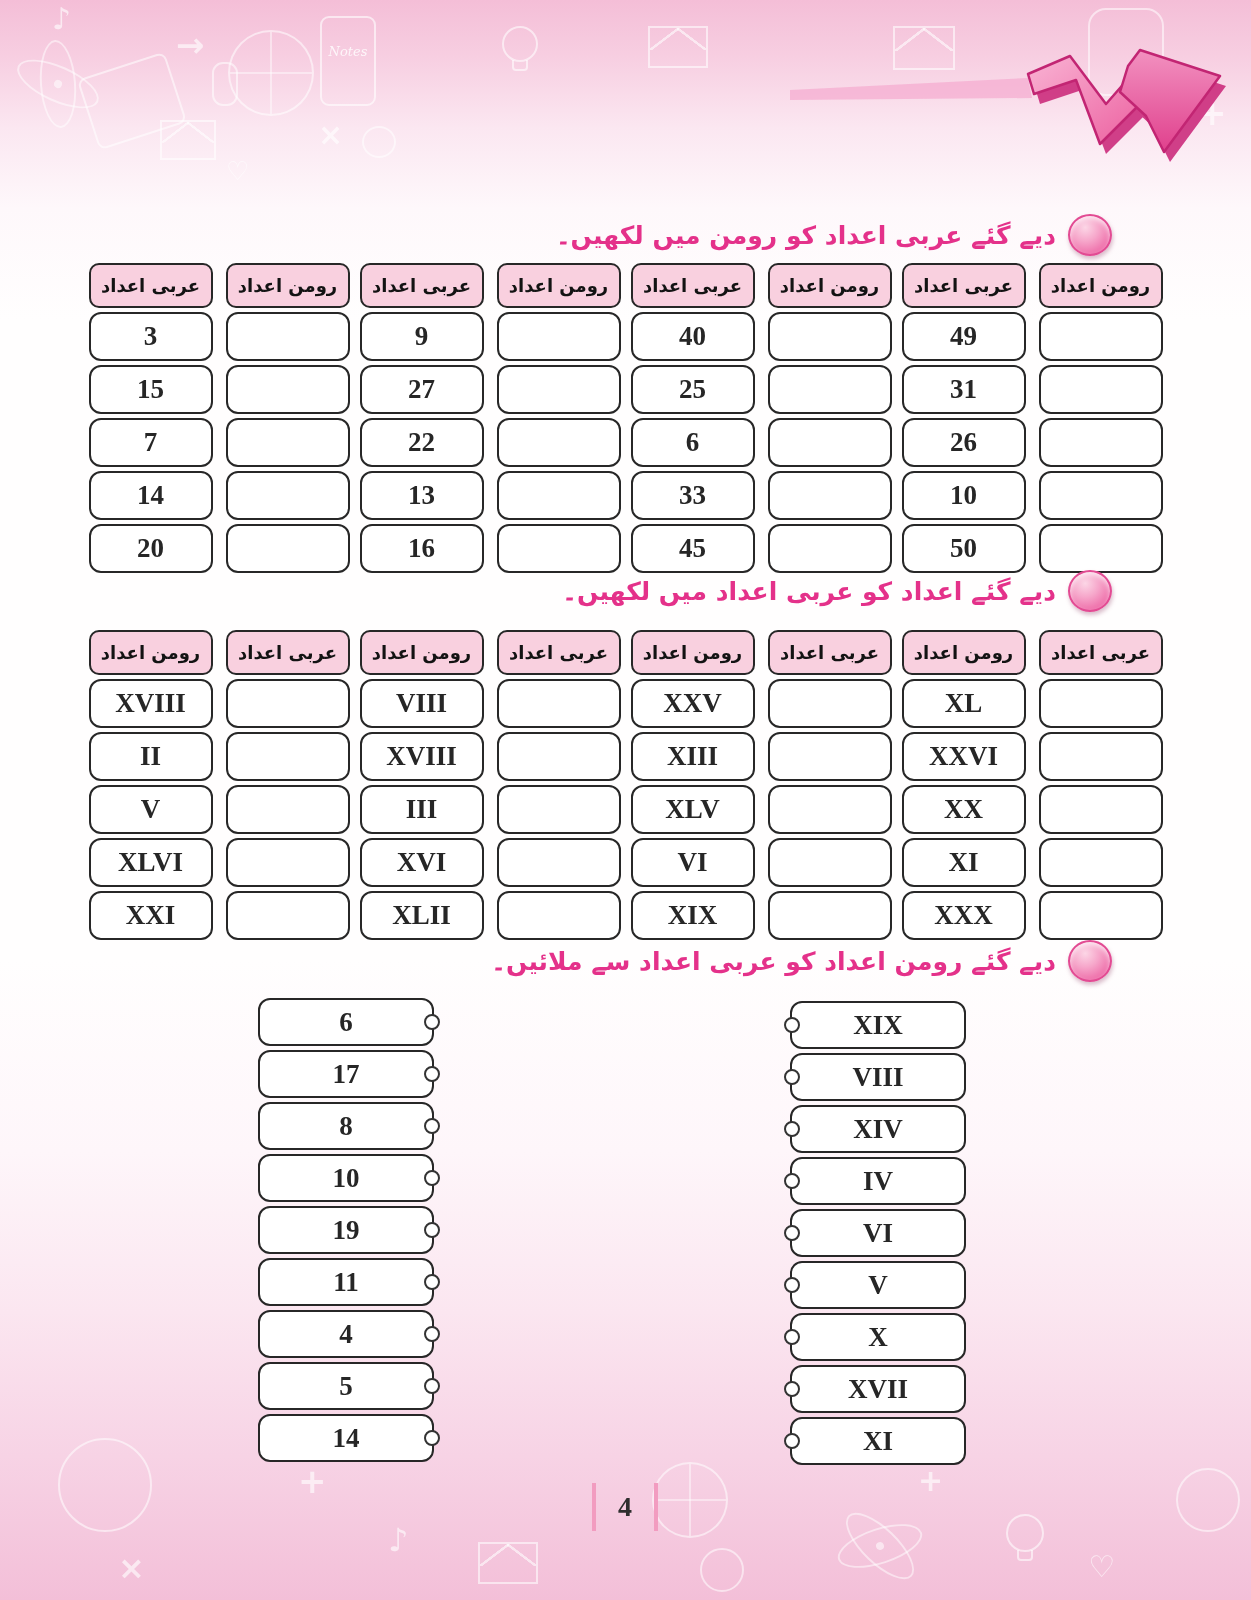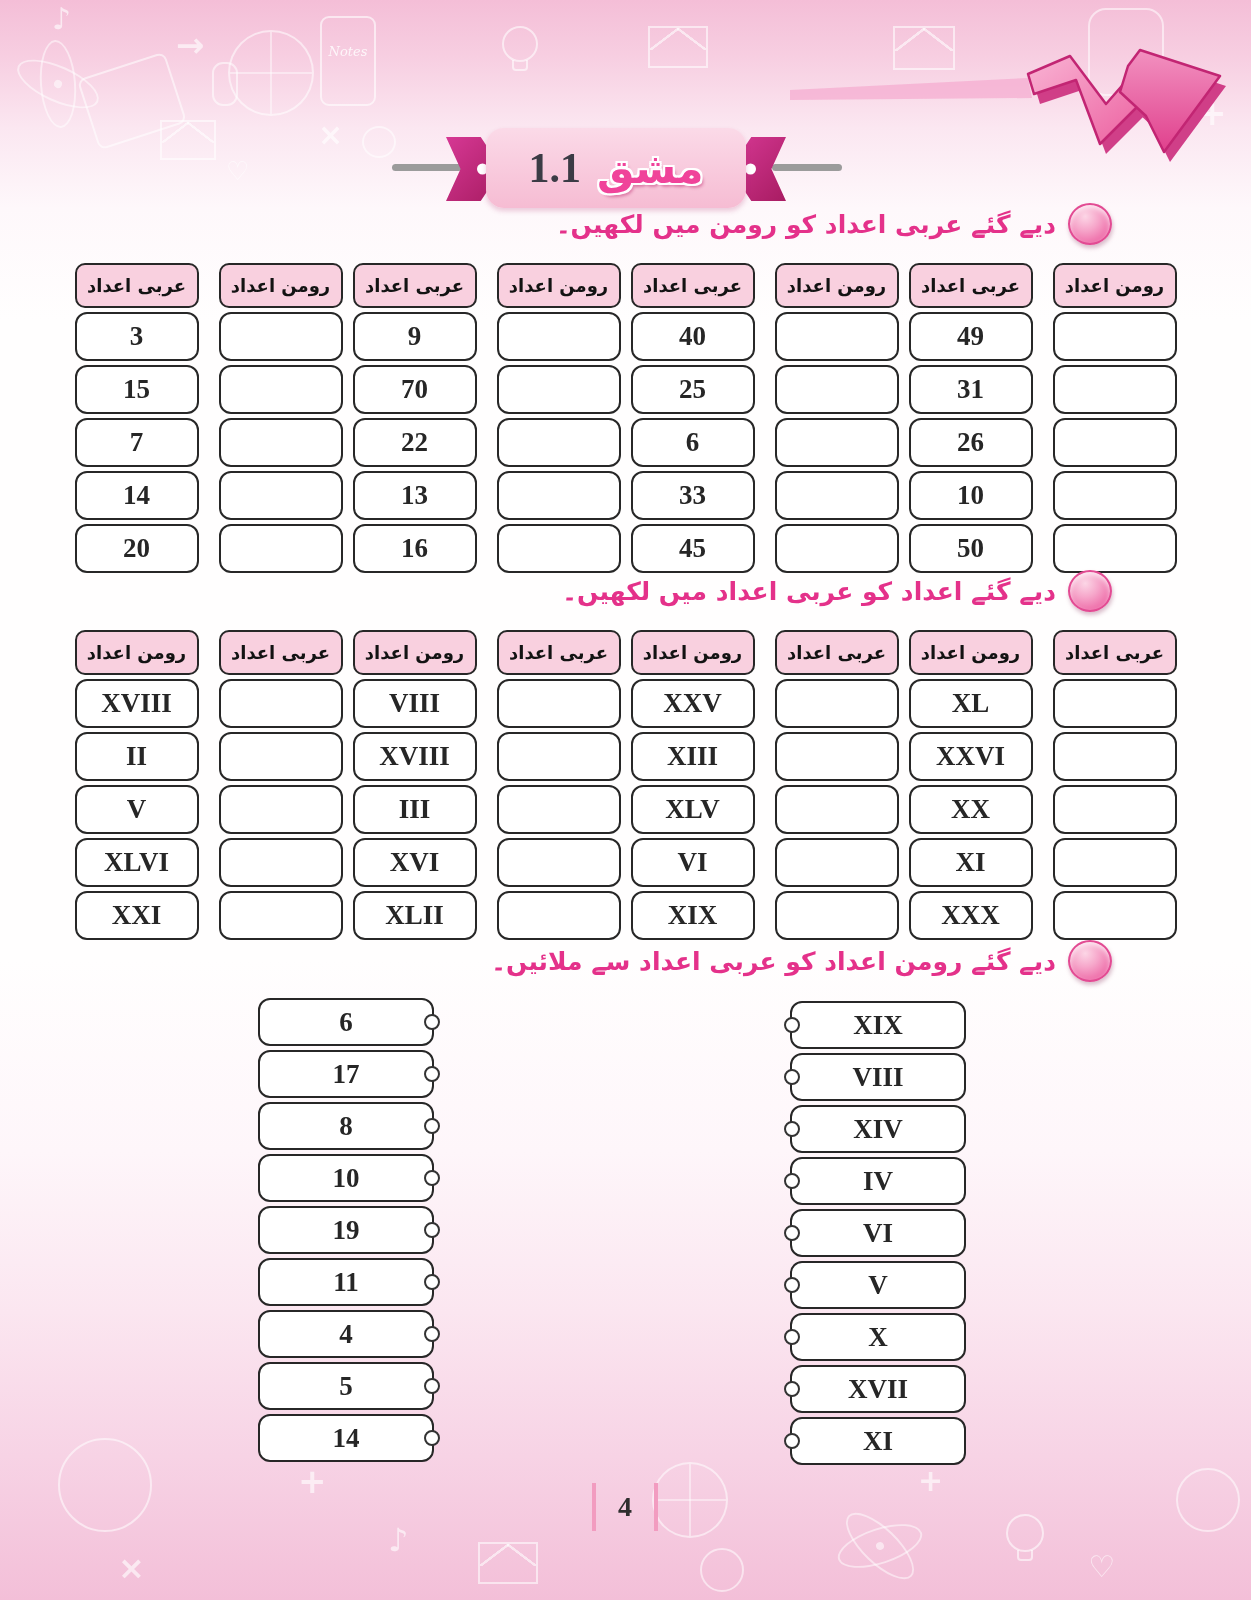--- a/index.html
+++ b/index.html
@@ -41,25 +41,25 @@
     border-radius:18px;display:flex;align-items:center;justify-content:center;gap:16px;box-shadow:0 3px 5px rgba(180,60,120,.25);}
   .b-num{font:700 42px "Liberation Serif",serif;color:#3b3b45;}
   .b-word{font:700 42px "DejaVu Sans",sans-serif;color:#f0439a;
     text-shadow:-2px -2px 0 #fff,2px -2px 0 #fff,-2px 2px 0 #fff,2px 2px 0 #fff,0 -2px 0 #fff,0 2px 0 #fff,-2px 0 0 #fff,2px 0 0 #fff,3px 4px 3px rgba(190,40,110,.45);}
   
   .inst{position:absolute;right:139px;display:flex;align-items:center;gap:12px;}
   .inst .itext{font:700 25px "DejaVu Sans",sans-serif;color:#e4318a;direction:rtl;white-space:nowrap;}
   .bullet{width:40px;height:38px;border-radius:50%;flex:0 0 auto;
     background:radial-gradient(circle at 38% 30%,#fcd6e6 0%,#f6a6ca 38%,#ef74ad 72%,#ea589d 100%);
     border:2px solid #e24b93;box-shadow:inset 0 3px 5px rgba(255,255,255,.75),1px 3px 4px rgba(160,90,125,.4);}
-  .inst1{top:203px;}.inst2{top:570px;}.inst3{top:940px;}
+  .inst1{top:214px;}.inst2{top:570px;}.inst3{top:940px;}
   
   .ntable{position:absolute;left:110px;width:1031px;display:flex;gap:10px;justify-content:center;}
   .t1{top:263px;}.t2{top:630px;}
-  .group{display:flex;gap:20px;}
+  .group{display:flex;gap:13px;}
   .col{display:flex;flex-direction:column;gap:4px;width:124px;}
   .hcell{height:41px;background:#f9d0df;border:2.4px solid #272727;border-radius:10px;
     display:flex;align-items:center;justify-content:center;font:700 18px "DejaVu Sans",sans-serif;color:#131313;direction:rtl;}
   .cell{height:45px;background:#fff;border:2.4px solid #272727;border-radius:12px;
     display:flex;align-items:center;justify-content:center;font:700 27px "Liberation Serif",serif;color:#262626;}
   
   .match{position:absolute;top:998px;left:0;width:100%;height:445px;}
   .mcol{position:absolute;display:flex;flex-direction:column;gap:4px;width:176px;}
   .mcol.mleft{left:258px;top:0;}
   .mcol.mright{left:790px;top:3px;}
@@ -131,34 +131,20 @@
       <polygon points="2,76 240,64 244,84 2,86" fill="#f5aacf" opacity="0.7"></polygon>
       <g transform="translate(6,10)" opacity="0.9">
         <path d="M240,60 L282,42 L318,90 L346,58 L356,86 L312,130 L288,66 L246,80 Z" fill="#cc2d7d"></path>
         <polygon points="340,52 352,36 432,62 376,138 358,102 332,78" fill="#cc2d7d"></polygon>
       </g>
       <path d="M240,60 L282,42 L318,90 L346,58 L356,86 L312,130 L288,66 L246,80 Z" fill="url(#agrad)" stroke="#c22573" stroke-width="2.5" stroke-linejoin="round"></path>
       <polygon points="340,52 352,36 432,62 376,138 358,102 332,78" fill="url(#agrad2)" stroke="#c22573" stroke-width="2.5" stroke-linejoin="round"></polygon>
     </svg>
   </div>
 
-  <div class="banner">
-    <div class="b-line l"></div>
-    <div class="b-line r"></div>
-    <div class="rib l">
-        <span class="rdot"></span>
-      </div>
-    <div class="rib r">
-        <span class="rdot"></span>
-      </div>
-    <div class="b-box">
-      <span class="b-num">1.1</span>
-      <span class="b-word">مشق</span>
-    </div>
-  </div>
 
   <div class="inst inst1">
     <span class="itext">دیے گئے عربی اعداد کو رومن میں لکھیں۔</span>
     <span class="bullet"></span>
   </div>
 
   <div class="ntable t1">
     <div class="group">
       <div class="col">
         <div class="hcell">عربی اعداد</div>
@@ -174,21 +160,21 @@
         <div class="cell"></div>
         <div class="cell"></div>
         <div class="cell"></div>
         <div class="cell"></div>
       </div>
     </div>
     <div class="group">
       <div class="col">
         <div class="hcell">عربی اعداد</div>
         <div class="cell">9</div>
-        <div class="cell">70</div>
+        <div class="cell">27</div>
         <div class="cell">22</div>
         <div class="cell">13</div>
         <div class="cell">16</div>
       </div>
       <div class="col">
         <div class="hcell">رومن اعداد</div>
         <div class="cell"></div>
         <div class="cell"></div>
         <div class="cell"></div>
         <div class="cell"></div>

